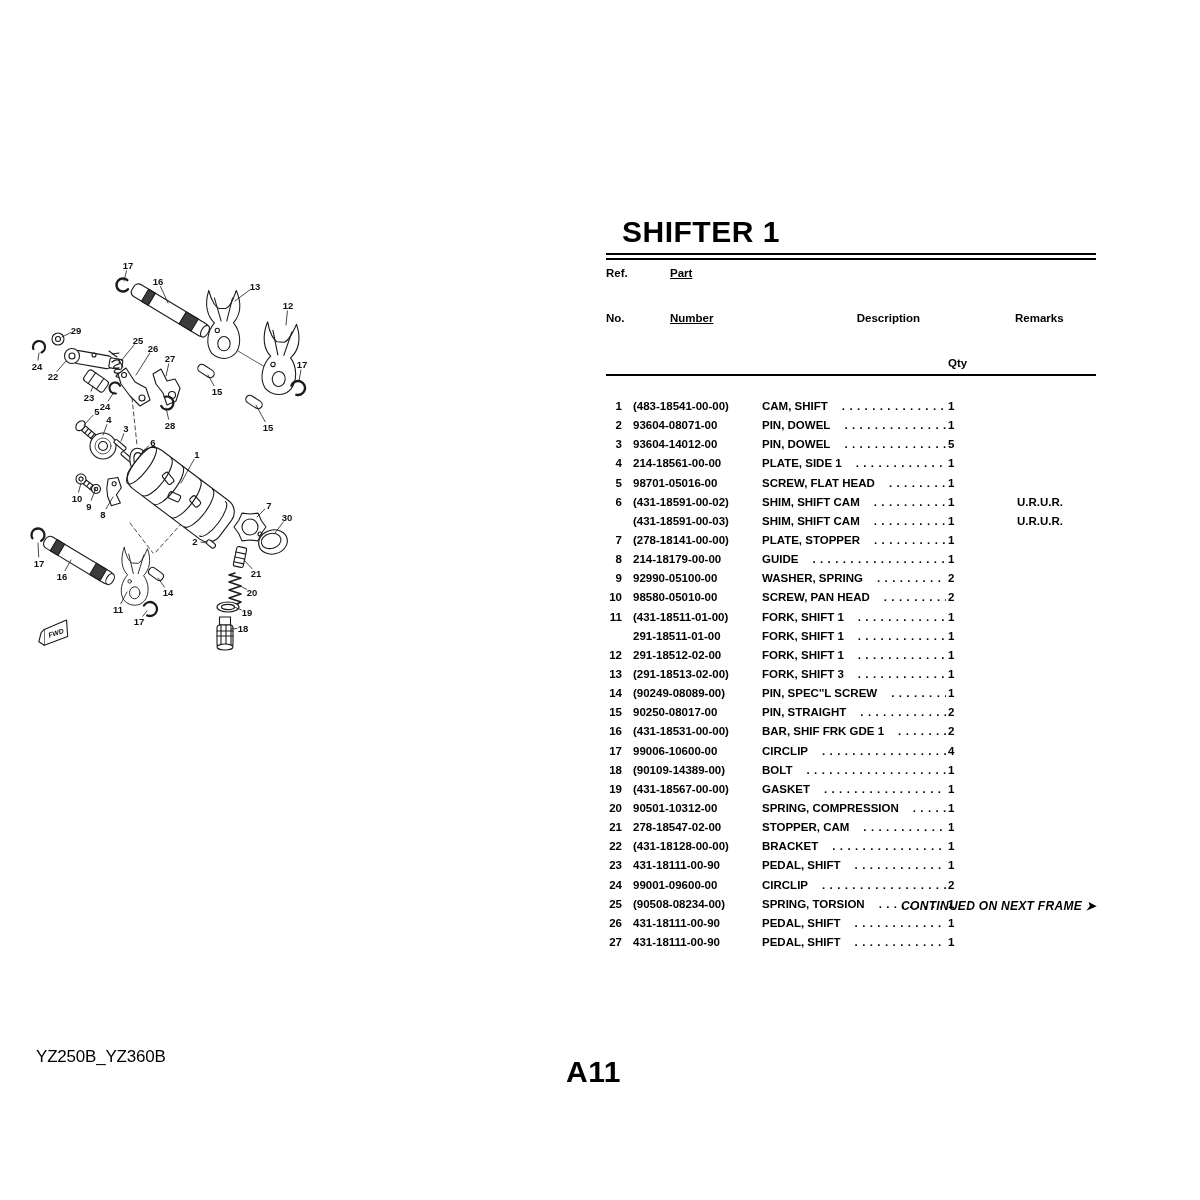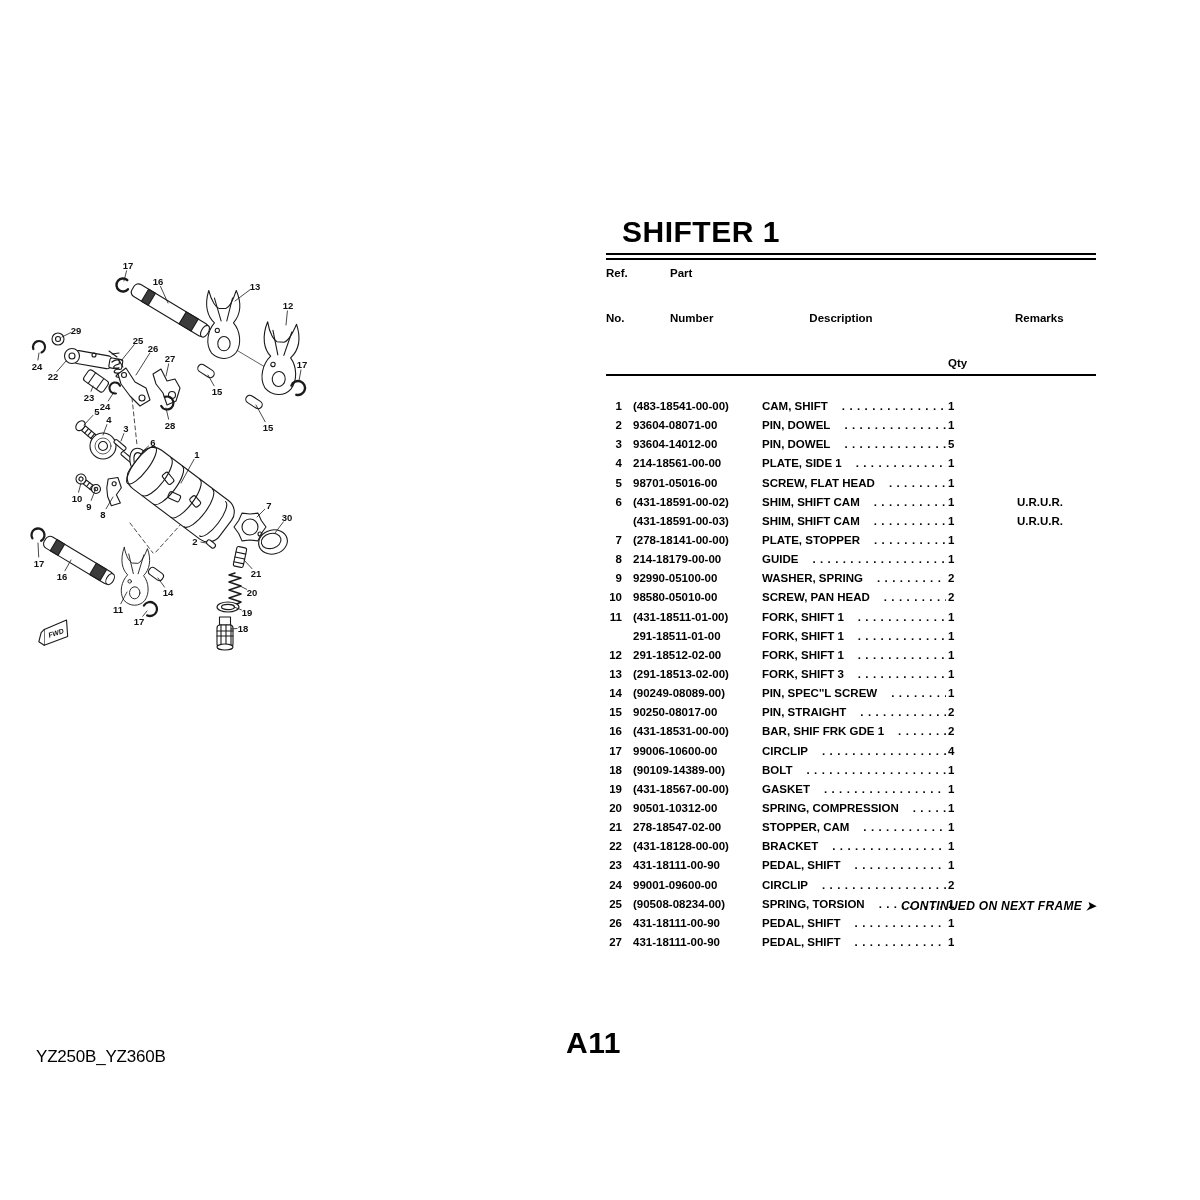--- a/index.html
+++ b/index.html
@@ -13,22 +13,22 @@
   
   .content { position:absolute; left:606px; top:216px; width:490px; }
   .title {
     font-size:30px; font-weight:bold; letter-spacing:0.5px;
     margin:0 0 5px 16px; line-height:32px;
   }
   .dbl-rule { border-top:2.5px solid #000; border-bottom:2.5px solid #000; height:3px; margin-bottom:6px; }
   .hdr { display:grid; grid-template-columns:16px 140px 184px 64px 1fr;
          font-size:11.5px; font-weight:bold; line-height:15px; }
   .hdr .h-ref  { text-align:left; }
-  .hdr .h-part { padding-left:48px; }
-  .hdr .h-desc { text-align:center; padding-right:26px; }
+  .hdr .h-part { padding-left:48px;text-decoration:underline; }
+  .hdr .h-desc { text-align:right; padding-right:26px; }
   .hdr .h-qty  { padding-left:2px;margin-top:45px; }
   .hdr .h-rem  { padding-left:5px; }
   .hdr-rule { border-top:2px solid #000; margin-top:3px; }
 
   .rows { margin-top:21px; }
   .row { display:grid; grid-template-columns:16px 140px 184px 64px 1fr;
          font-size:11.5px; font-weight:bold; height:19.15px; line-height:19.15px; }
   .c-ref  { text-align:right; }
   .c-part { padding-left:11px; white-space:nowrap; overflow:hidden; }
   .c-desc { display:flex; white-space:nowrap; overflow:hidden; min-width:0;gap:9px; }
@@ -38,21 +38,21 @@
   .c-qty  { padding-left:2px; }
   .c-rem  { padding-left:7px; white-space:nowrap; }
 
   
   .continued {
     position:absolute; left:606px; top:899px; width:490px;
     text-align:right; font-size:12px; font-weight:bold; font-style:italic;
     letter-spacing:0.3px;
   }
   .pageno {
-    position:absolute; left:566px; top:1026px;
+    position:absolute; left:566px; top:1055px;
     font-size:30px; font-weight:bold; letter-spacing:0.5px;
   }
   .footcode {
     position:absolute; left:36px; top:1047px;
     font-size:17px; font-weight:normal; letter-spacing:-0.2px;
   }
 
   
   .diagram { position:absolute; left:25px; top:245px; width:300px; height:420px; }
   .diagram .art { stroke:#1a1a1a; fill:none; stroke-width:1.1;

